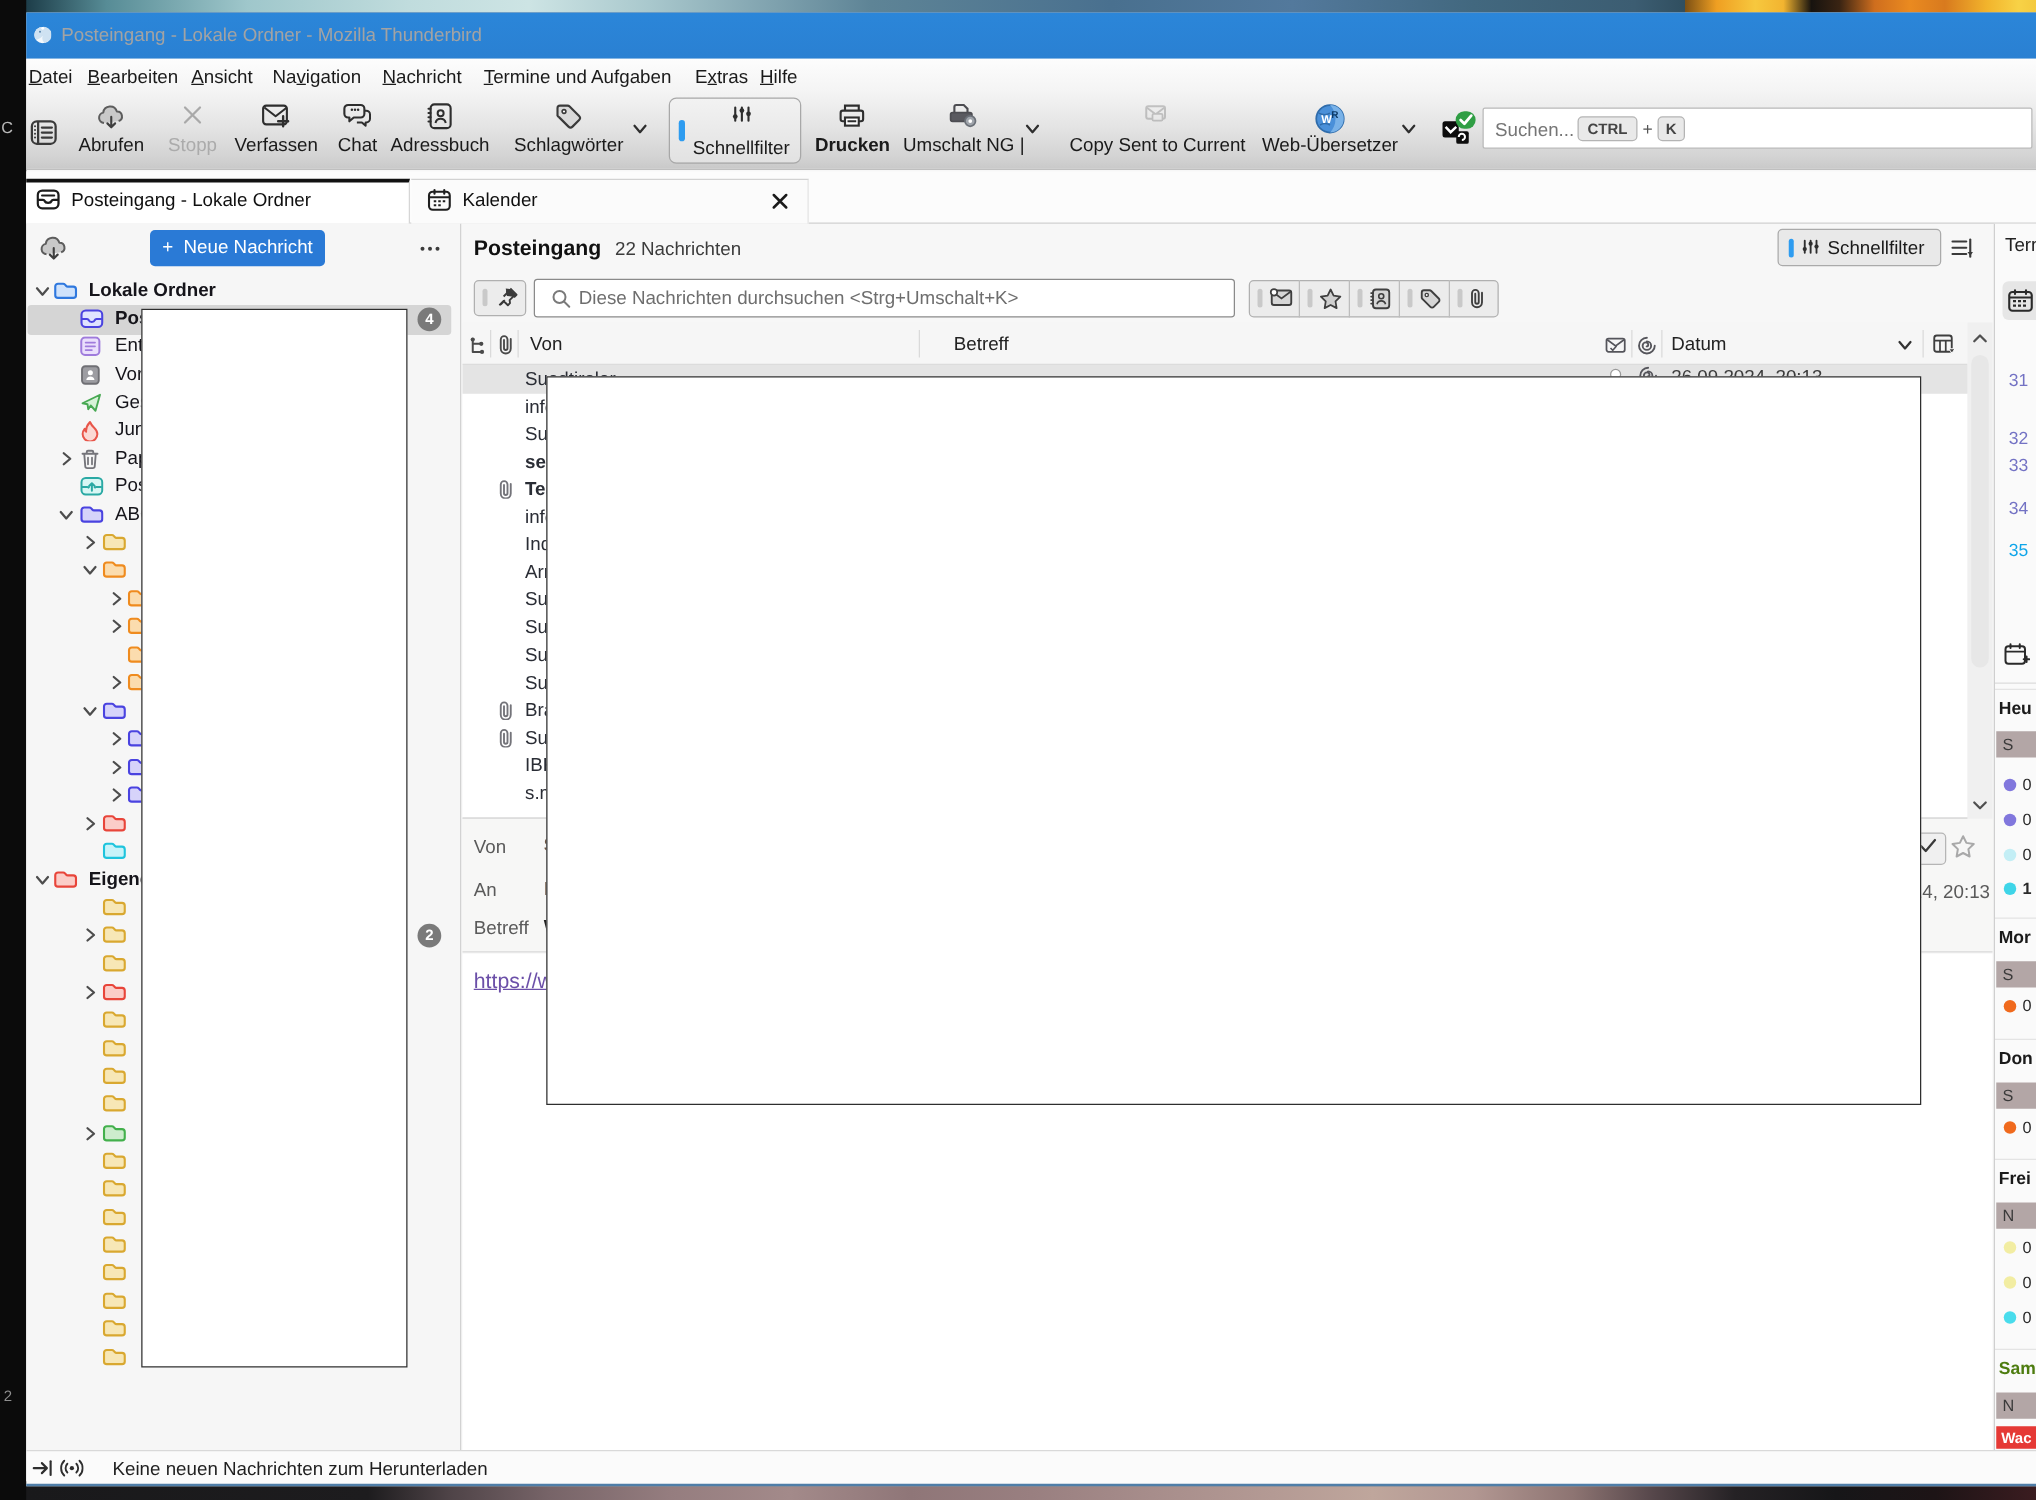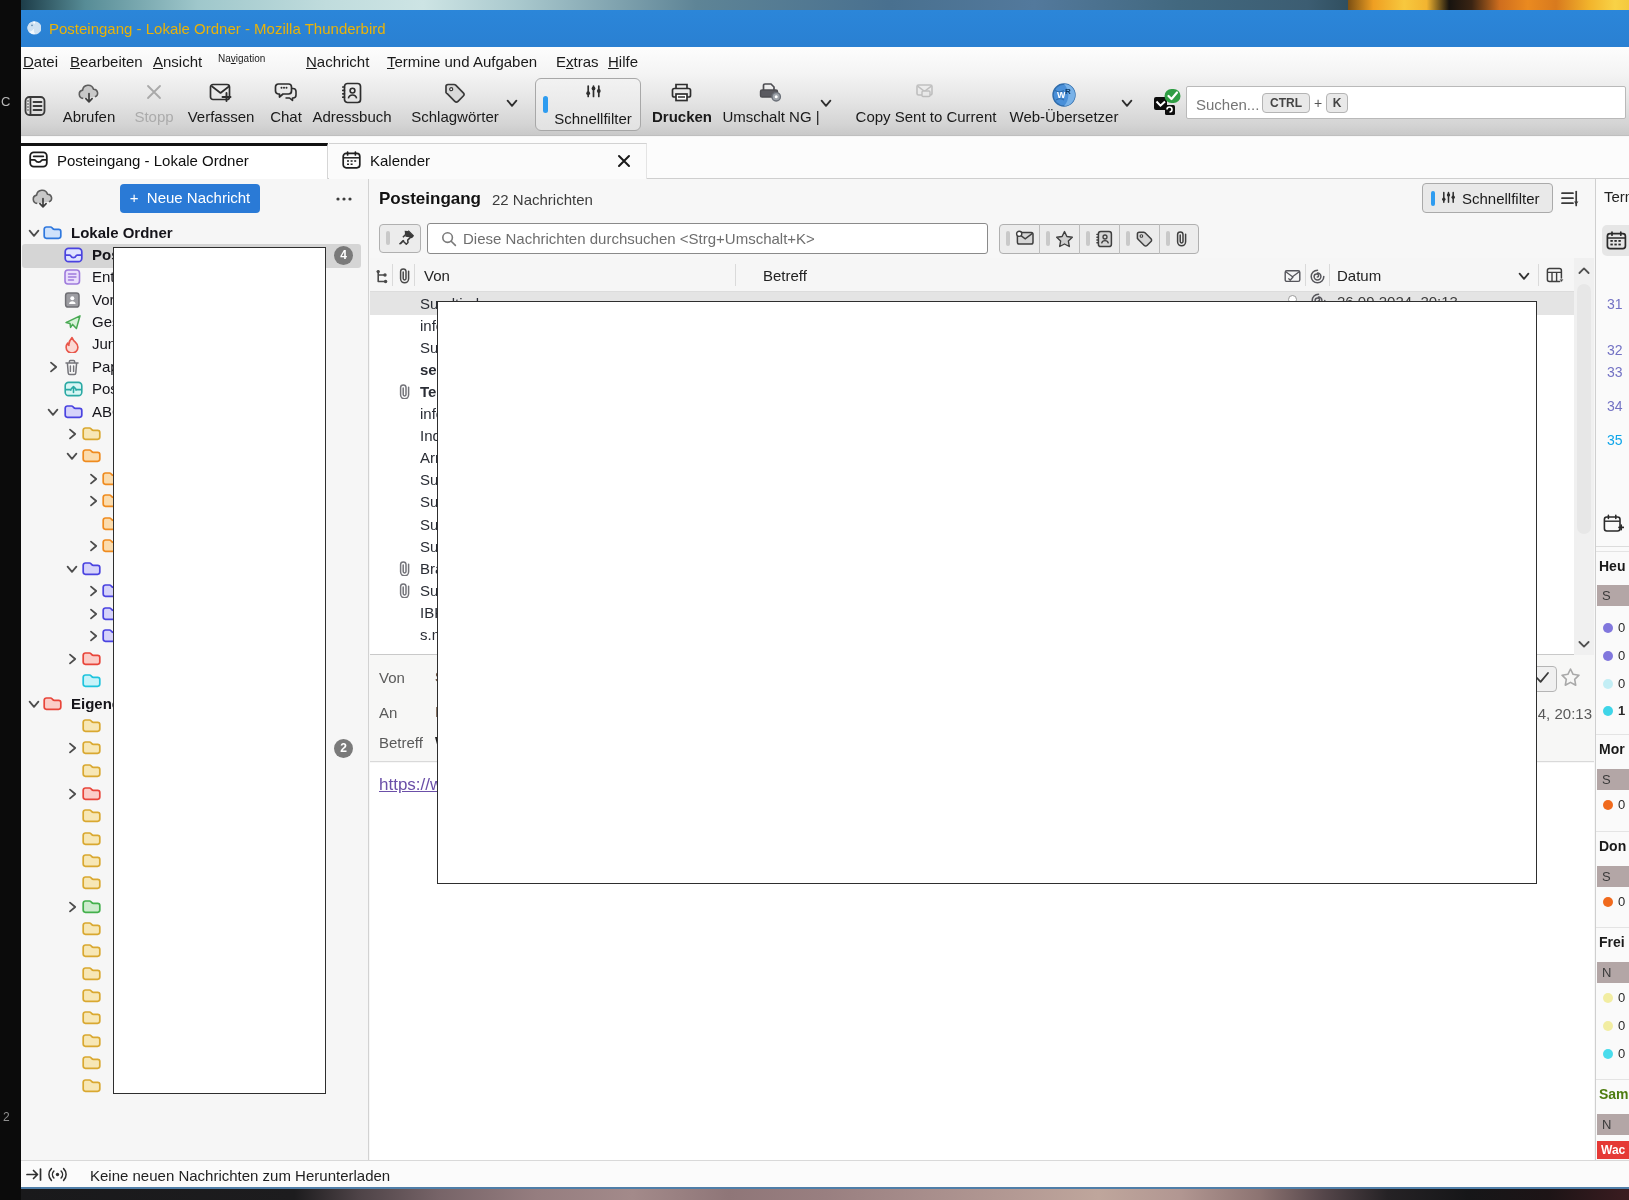--- a/index.html
+++ b/index.html
@@ -12,26 +12,26 @@
 <div class="ab" style="left:1348px;top:0;width:281px;height:10px;background:linear-gradient(90deg,#7c5014 0%,#ef9f22 9%,#f7c83e 20%,#f2b430 28%,#17130f 36%,#3a2413 44%,#cf6e1e 54%,#ea8a20 64%,#d87a1e 74%,#f2b42c 86%,#f8d246 95%,#f4c93e 100%);"></div>
 <div class="ab" style="left:21px;top:1189px;width:1608px;height:11px;background:linear-gradient(90deg,#19191b 0%,#1d1c1e 17%,#4e4347 21%,#776468 26%,#957d7f 32%,#a38a8a 38%,#8f7678 44%,#997f80 50%,#a78d8b 56%,#b49a94 62%,#bfa69c 67%,#b29792 72%,#8d7472 77%,#55464a 81%,#252225 85%,#161618 90%,#1d1416 95%,#3b1c20 100%);"></div>
 <div class="ab" style="left:21px;top:10px;width:1608px;height:1175px;background:#f7f7f7;"></div>
 <div class="ab" style="left:21px;top:10px;width:1608px;height:37px;background:linear-gradient(180deg,#2b86d9 0%,#2a80d2 100%);"></div>
 <div class="ab" style="left:27px;top:21px;line-height:0;"><svg style="" width="14" height="14" viewBox="0 0 14 14">
       <circle cx="7" cy="7" r="6.5" fill="#f3f8fc"></circle>
       <path d="M7 .5 a6.5 6.5 0 0 0-5.1 10.5 q3.4-.8 5.4-3.4 q-1.5 3.5 1.6 5.8 a6.5 6.5 0 0 0-1.9-12.9z" fill="#cfe2f2"></path>
       <circle cx="5" cy="4.4" r=".8" fill="#5b87ae"></circle>
       <circle cx="7.2" cy="1.6" r="1.1" fill="#fff"></circle>
     </svg></div>
-<div class="txt" style="left:49px;top:20px;font-size:15px;color:#eab308;font-weight:normal;">Posteingang - Lokale Ordner - Mozilla Thunderbird</div>
+<div class="txt" style="left:49px;top:20px;font-size:15px;color:#a3a3a3;font-weight:normal;">Posteingang - Lokale Ordner - Mozilla Thunderbird</div>
 <div class="ab" style="left:21px;top:47px;width:1608px;height:89px;background:linear-gradient(180deg,#fdfdfd 0%,#f4f4f4 30%,#e4e4e4 62%,#d4d4d4 88%,#c9c9c9 100%);border-bottom:1px solid #bfbfbf;"></div>
 <div class="txt" style="left:23px;top:53px;font-size:15px;color:#1a1a1a;font-weight:normal;"><span style="text-decoration:underline">D</span>atei</div>
 <div class="txt" style="left:70px;top:53px;font-size:15px;color:#1a1a1a;font-weight:normal;"><span style="text-decoration:underline">B</span>earbeiten</div>
 <div class="txt" style="left:153px;top:53px;font-size:15px;color:#1a1a1a;font-weight:normal;"><span style="text-decoration:underline">A</span>nsicht</div>
-<div class="txt" style="left:218px;top:53px;font-size:10px;color:#1a1a1a;font-weight:normal;">Na<span style="text-decoration:underline">v</span>igation</div>
+<div class="txt" style="left:218px;top:53px;font-size:15px;color:#1a1a1a;font-weight:normal;">Na<span style="text-decoration:underline">v</span>igation</div>
 <div class="txt" style="left:306px;top:53px;font-size:15px;color:#1a1a1a;font-weight:normal;"><span style="text-decoration:underline">N</span>achricht</div>
 <div class="txt" style="left:387px;top:53px;font-size:15px;color:#1a1a1a;font-weight:normal;text-align:right;"><span style="text-decoration:underline">T</span>ermine und Aufgaben</div>
 <div class="txt" style="left:556px;top:53px;font-size:15px;color:#1a1a1a;font-weight:normal;">E<span style="text-decoration:underline">x</span>tras</div>
 <div class="txt" style="left:608px;top:53px;font-size:15px;color:#1a1a1a;font-weight:normal;"><span style="text-decoration:underline">H</span>ilfe</div>
 <div class="ab" style="left:24px;top:95px;line-height:0;"><svg style="" width="22" height="22" viewBox="0 0 22 22">
       <rect x="1.5" y="2" width="19" height="18" rx="4" fill="none" stroke="#3a3a3a" stroke-width="1.8"></rect>
       <path d="M6.5 2.4 v17.2" stroke="#3a3a3a" stroke-width="1.8"></path>
       <path d="M9.5 7 h8 M9.5 11 h8 M9.5 15 h8" stroke="#3a3a3a" stroke-width="1.8" stroke-linecap="round"></path>
       <path d="M4 6 h.01 M4 9 h.01 M4 12 h.01 M4 15 h.01" stroke="#3a3a3a" stroke-width="1.6" stroke-linecap="round"></path>
     </svg></div>

